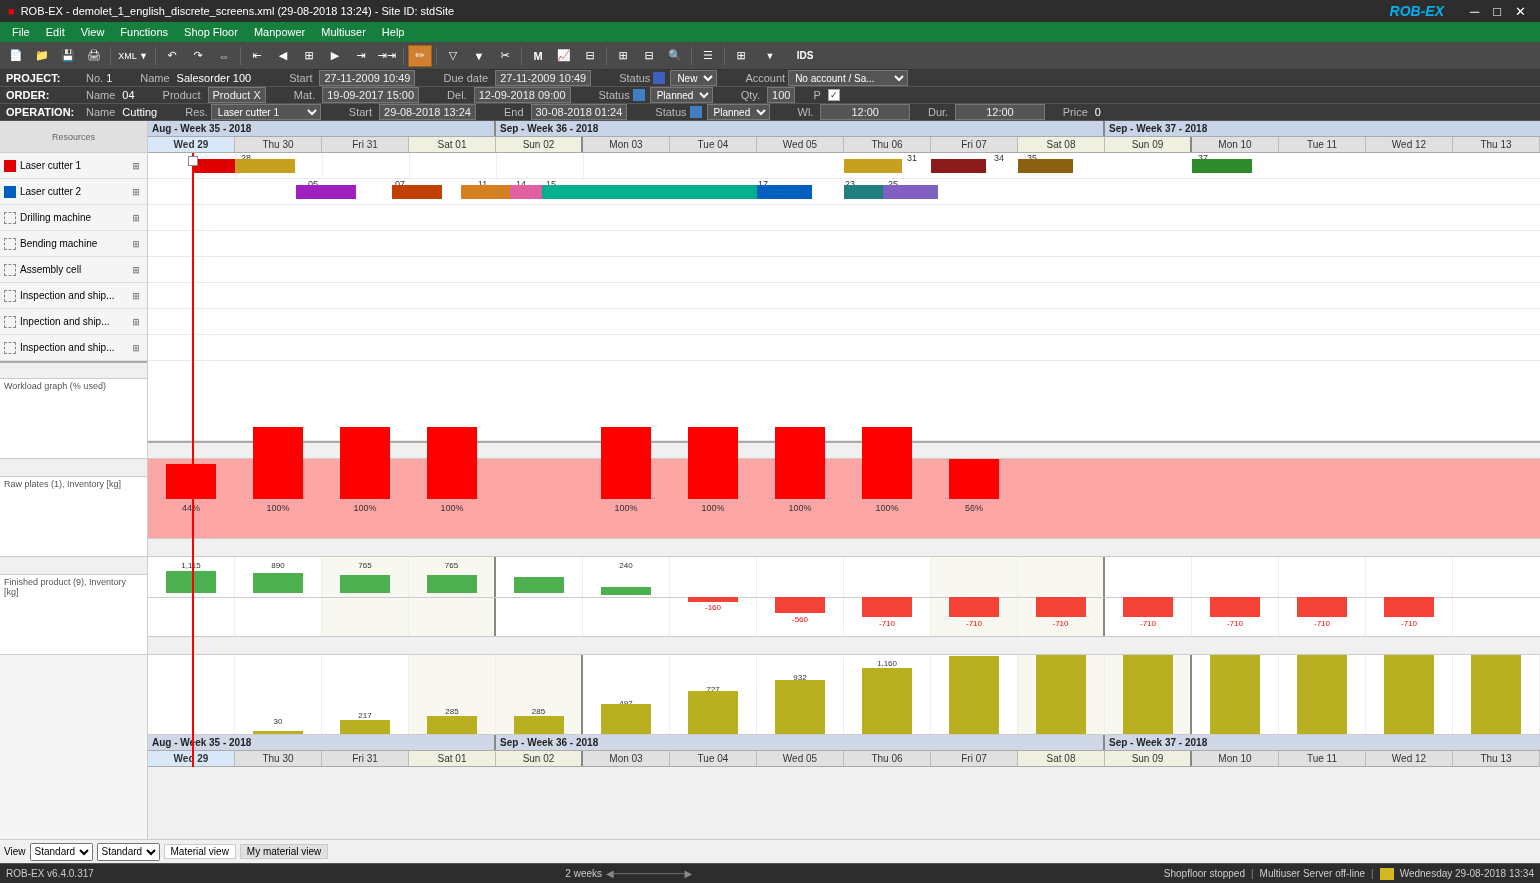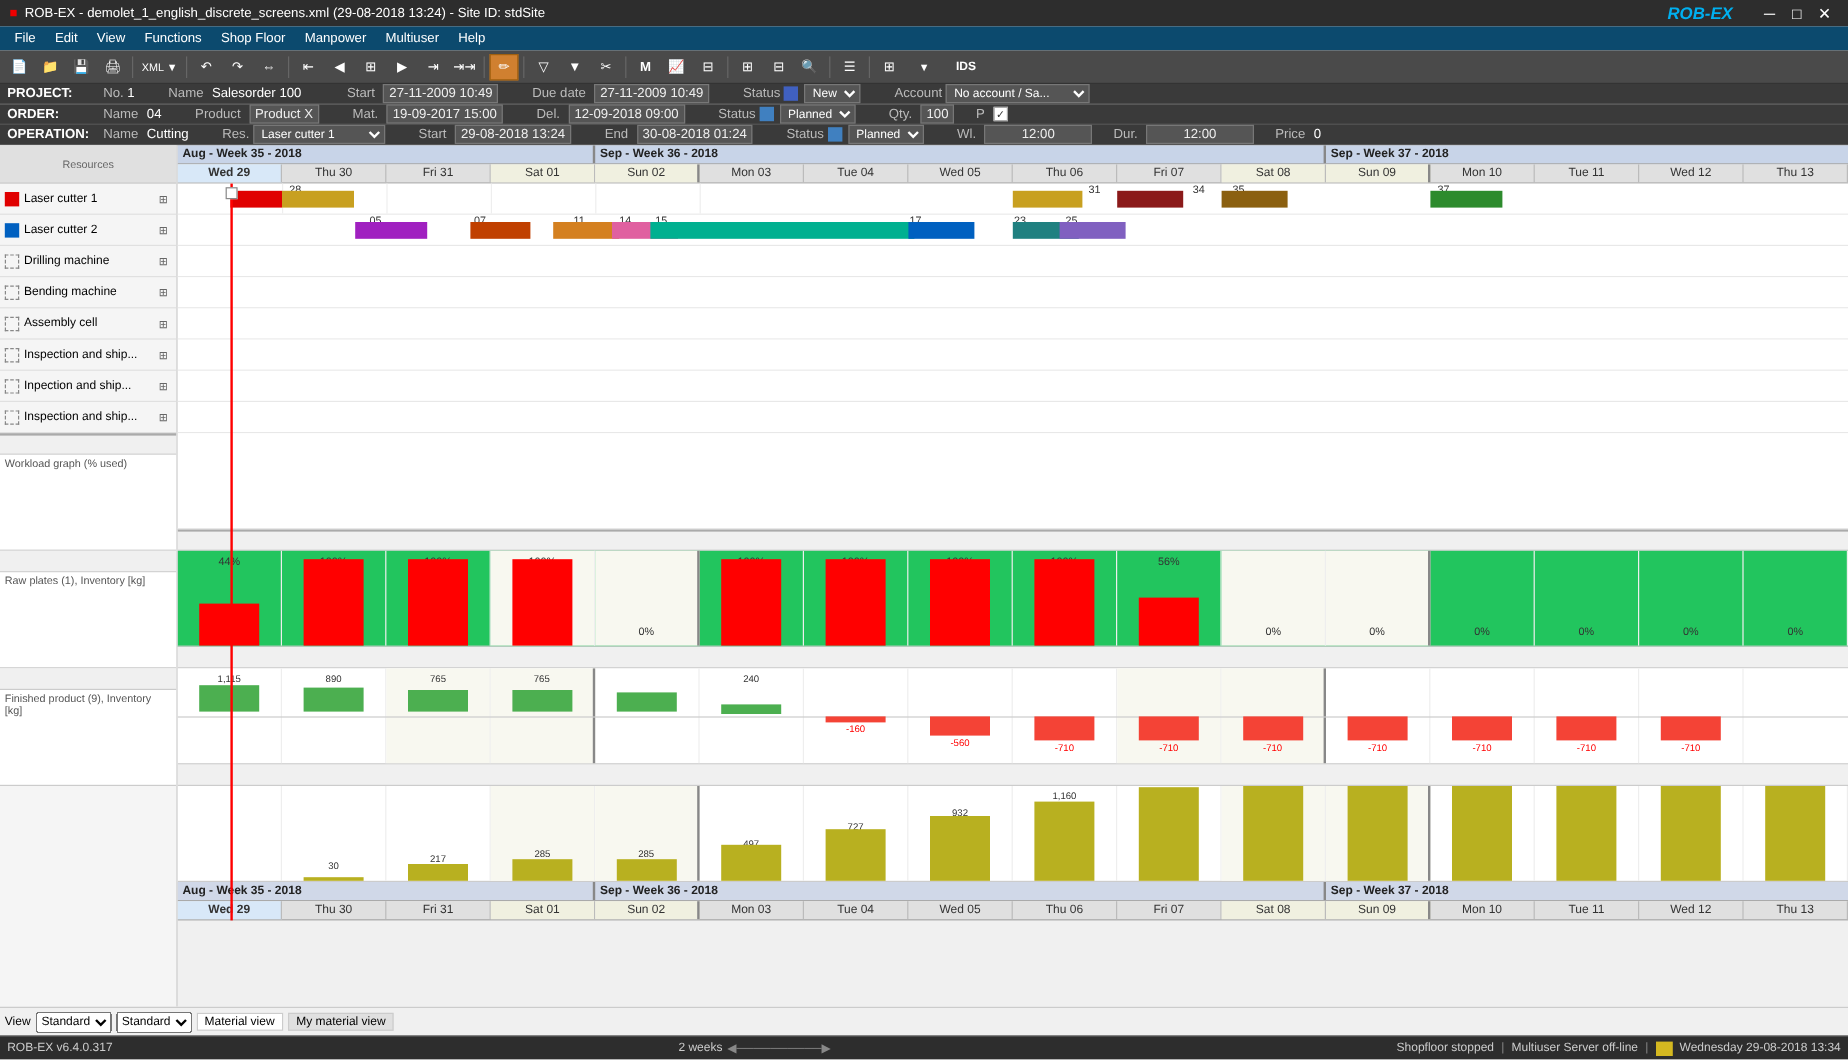--- a/index.html
+++ b/index.html
@@ -3,21 +3,21 @@
   <meta charset="utf-8">
   <style>
     * { margin: 0; padding: 0; box-sizing: border-box; }
     body { font-family: 'Segoe UI', Tahoma, Geneva, Verdana, sans-serif; font-size: 11px; background: #f0f0f0; overflow: hidden; }
     
     
     #titlebar { background: #2d2d2d; color: #fff; height: 22px; display: flex; align-items: center; padding: 0 8px; font-size: 11px; justify-content: space-between; }
     .title-btn { background: transparent; border: none; color: #fff; font-size: 13px; cursor: pointer; padding: 0 6px; }
     
     
-    #menubar { background: #0c4a6e; color: #fff; height: 20px; display: flex; align-items: center; padding: 0 4px; font-size: 11px; }
+    #menubar { background: #15803d; color: #fff; height: 20px; display: flex; align-items: center; padding: 0 4px; font-size: 11px; }
     .menu-item { padding: 1px 8px; cursor: pointer; }
     
     
     #toolbar { background: #4a4a4a; height: 28px; display: flex; align-items: center; padding: 0 4px; gap: 2px; border-bottom: 1px solid #333; }
     .tb-btn { background: transparent; border: 1px solid transparent; color: #fff; width: 24px; height: 22px; cursor: pointer; font-size: 11px; display: flex; align-items: center; justify-content: center; }
     .tb-sep { width: 1px; height: 18px; background: #666; margin: 0 2px; }
     
     
     .info-bar { background: #3a3a3a; color: #eee; height: 17px; display: flex; align-items: center; padding: 0 6px; font-size: 11px; border-bottom: 1px solid #555; gap: 0; }
     .info-label { color: #fff; font-weight: bold; min-width: 80px; }
@@ -399,21 +399,21 @@
           <div style="height:26px;position:relative;border-bottom:1px solid #e8e8e8;background:#fff;"></div>
           <div style="height:26px;position:relative;border-bottom:1px solid #e8e8e8;background:#fff;"></div>
           <div style="height:26px;position:relative;border-bottom:1px solid #e8e8e8;background:#fff;"></div>
           <div style="height:26px;position:relative;border-bottom:1px solid #e8e8e8;background:#fff;"></div>
 
           <div style="height:80px;position:relative;border-bottom:1px solid #e8e8e8;background:#fff;"></div>
 
           <div style="height:18px;background:#f0f0f0;border-bottom:1px solid #ccc;border-top:2px solid #aaa;display:flex;align-items:center;padding-left:4px;font-size:10px;font-weight:bold;">
           </div>
 
-          <div style="height:80px;position:relative;background:#22c55e;border-bottom:1px solid #ccc;display:flex;">
+          <div style="height:80px;position:relative;background:#fca5a5;border-bottom:1px solid #ccc;display:flex;align-items:center;">
 
             <div style="width:87px;border-right:1px solid #eee;position:relative;display:flex;flex-direction:column;align-items:center;">
               <span style="position:absolute;top:4px;font-size:9px;color:#333;">44%</span>
               <div style="position:absolute;bottom:0;width:50px;height:35px;background:red;"></div>
             </div>
 
             <div style="width:87px;border-right:1px solid #eee;position:relative;display:flex;flex-direction:column;align-items:center;">
               <span style="position:absolute;top:4px;font-size:9px;color:#333;">100%</span>
               <div style="position:absolute;bottom:0;width:50px;height:72px;background:red;"></div>
             </div>

